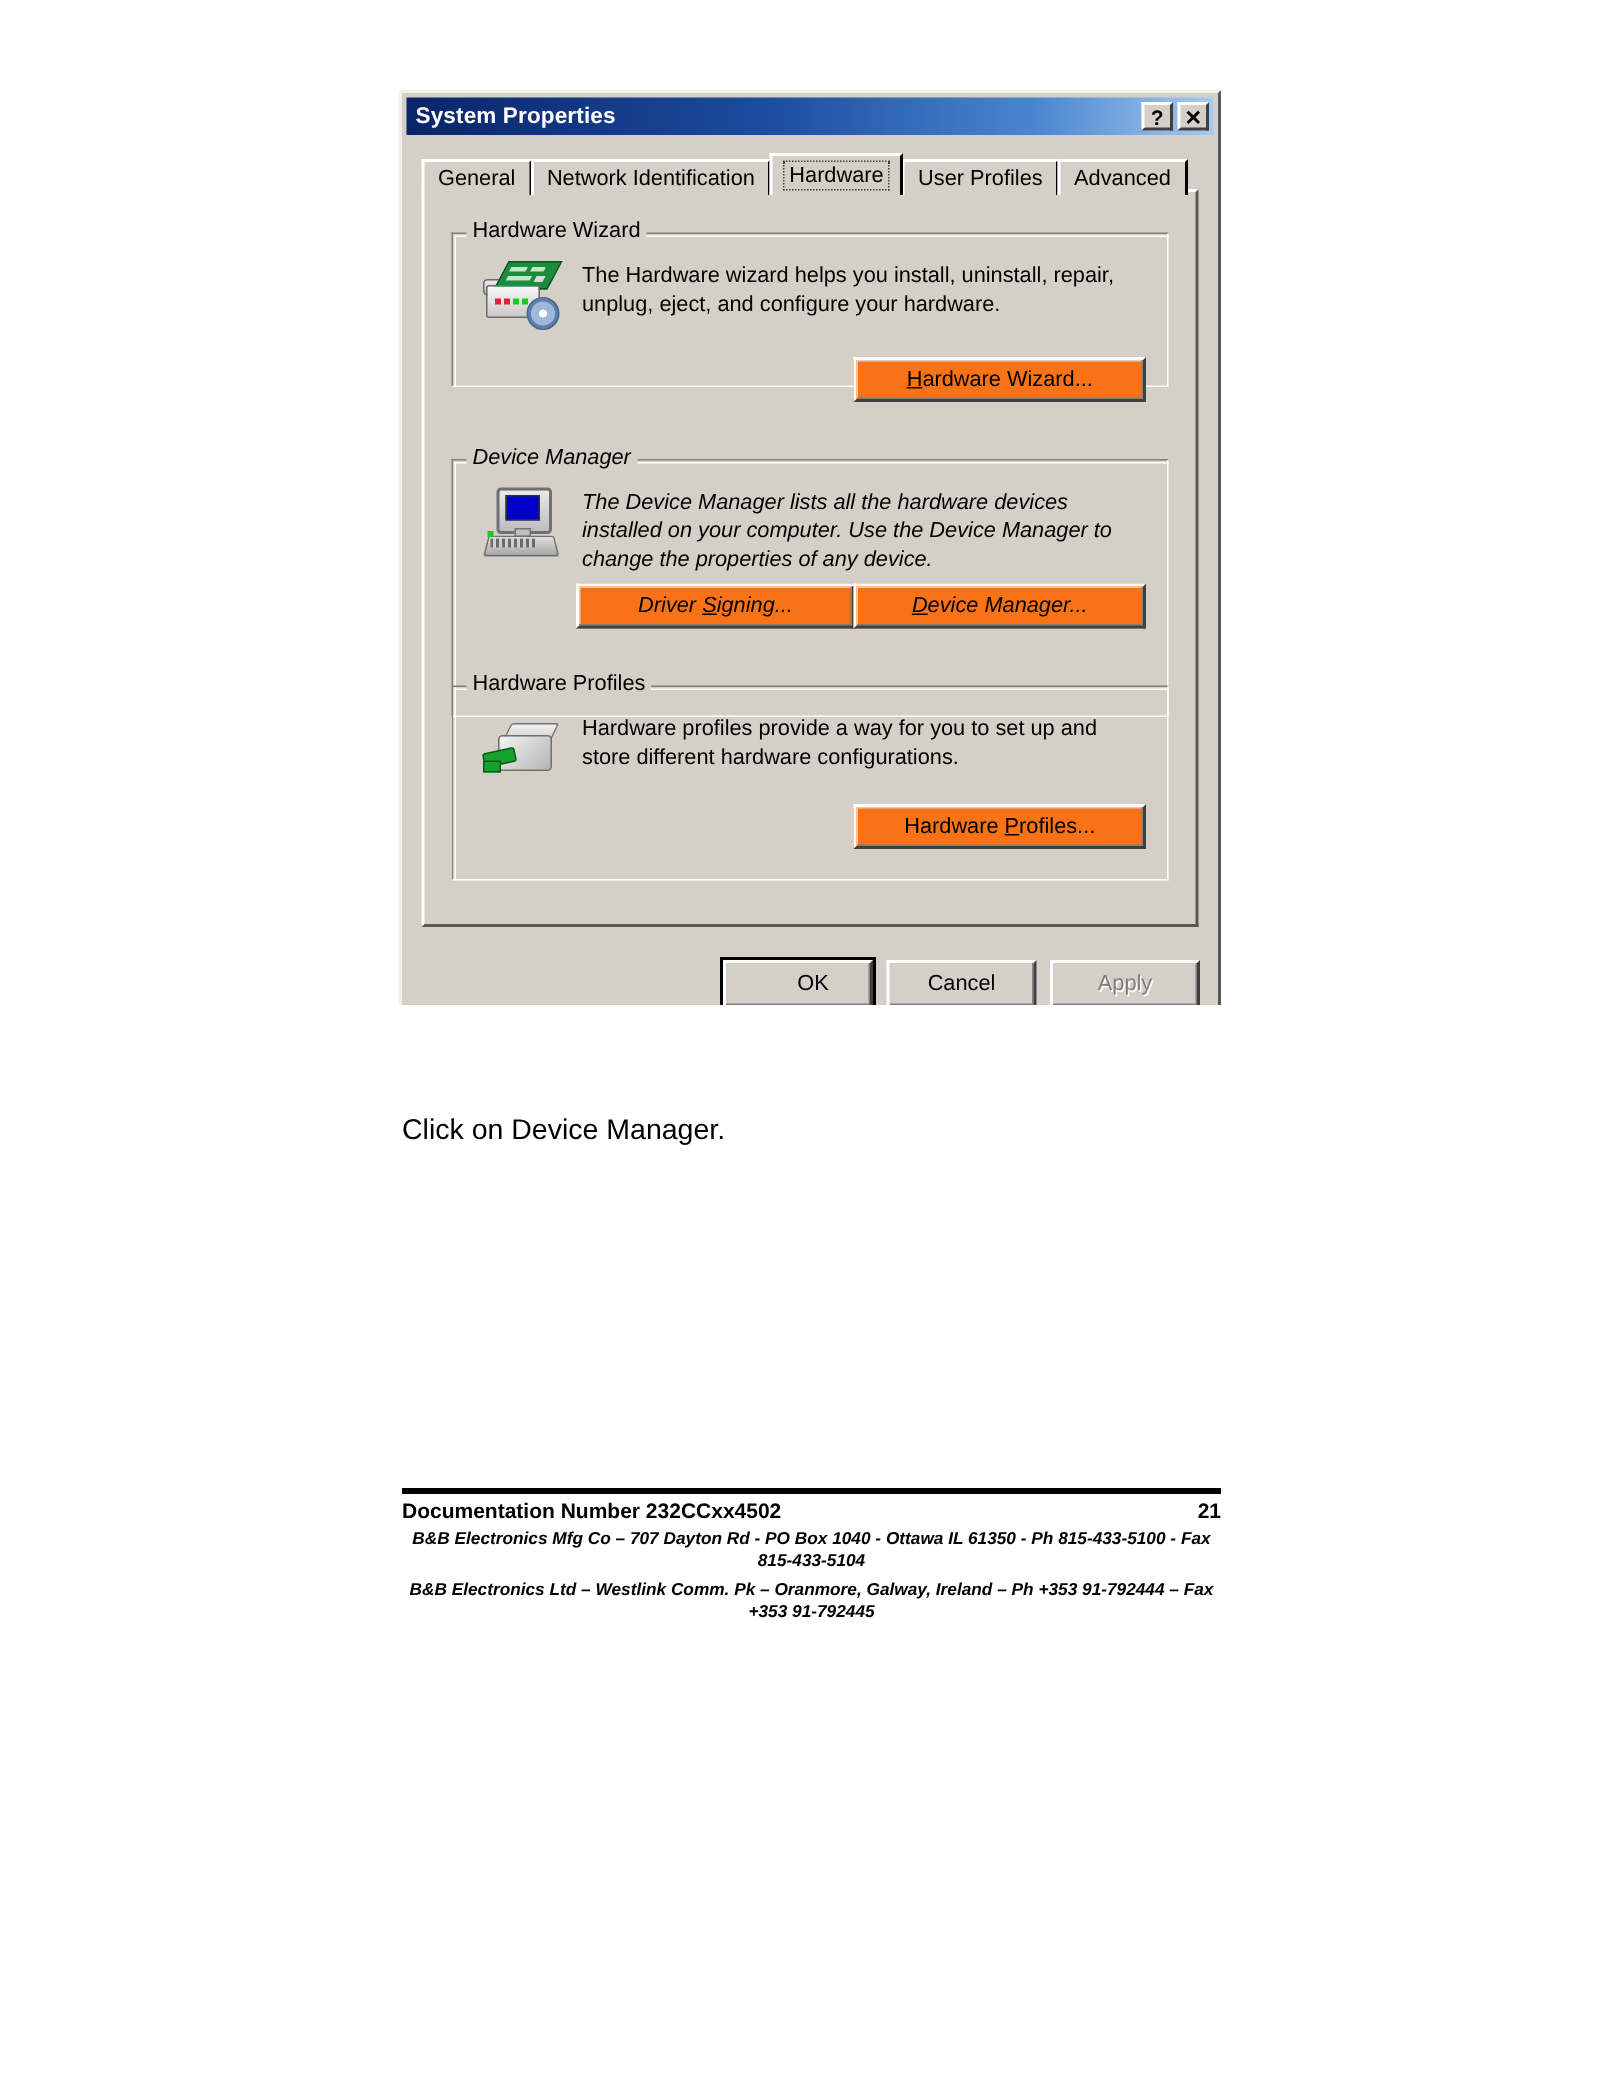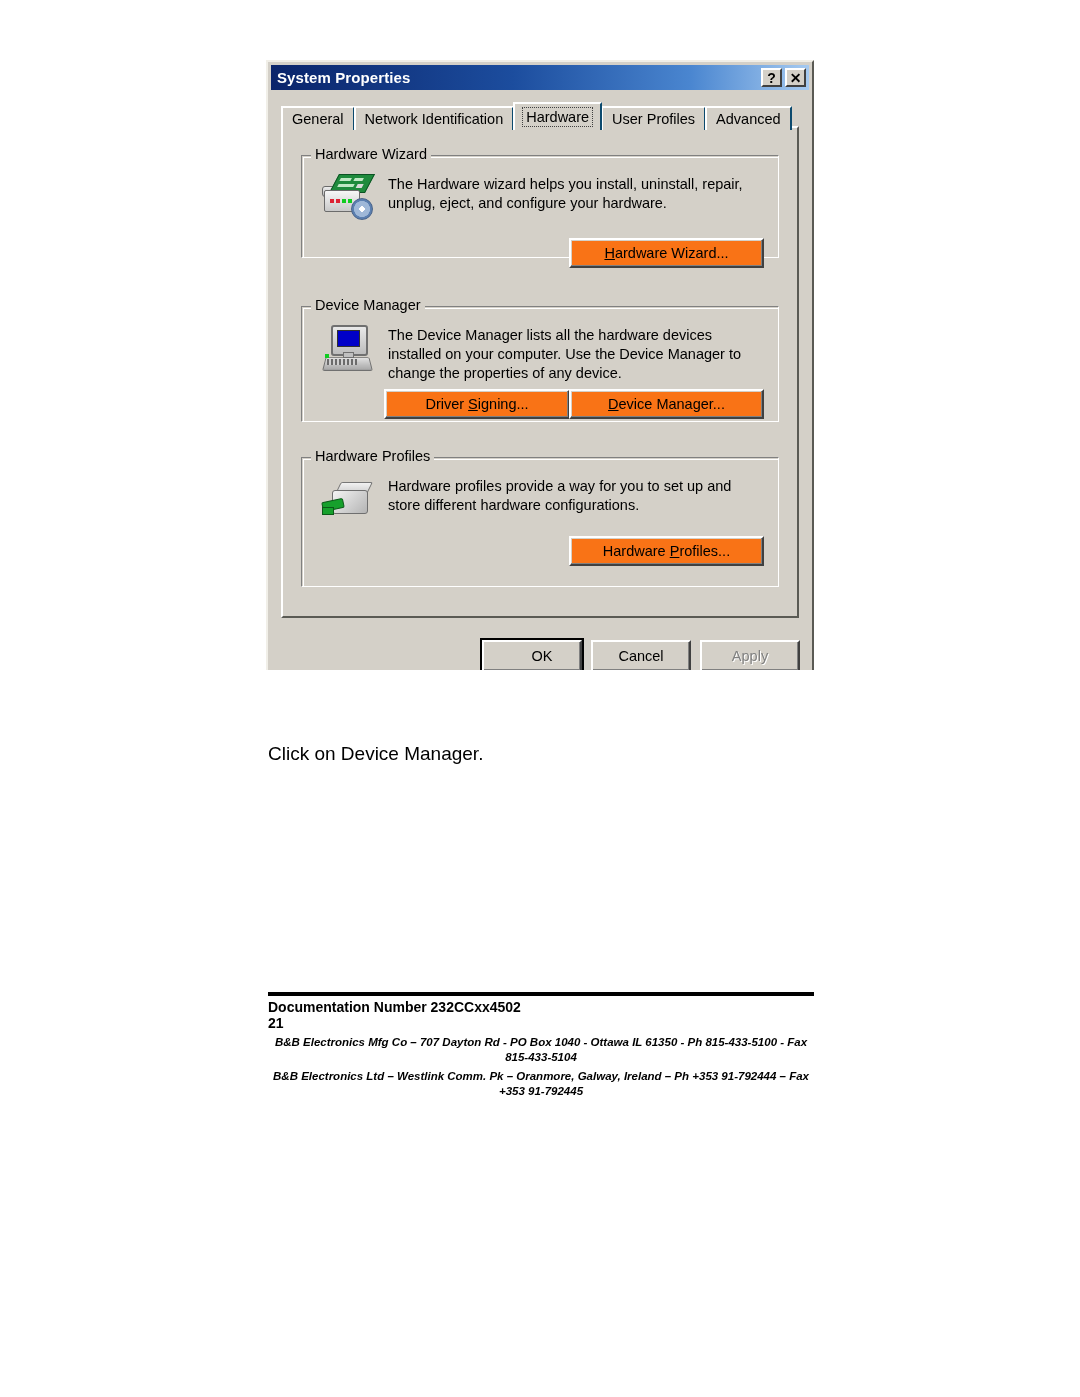--- a/index.html
+++ b/index.html
@@ -90,21 +90,21 @@
     height: 27px;
     display: flex;
     align-items: flex-end;
   }
   .tab {
     height: 24px;
     padding: 0 9px;
     background: #d4d0c8;
     border-top: 2px solid #ffffff;
     border-left: 2px solid #ffffff;
-    border-right: 2px solid #0c4a6e;
+    border-right: 2px solid #000000;
     border-bottom: none;
     box-sizing: border-box;
     font-size: 14.5px;
     color: #000;
     display: flex;
     align-items: center;
     white-space: nowrap;
     margin-right: -1px;
     position: relative;
     z-index: 1;
@@ -161,21 +161,21 @@
     left: 9px;
     top: -10px;
     background: #d4d0c8;
     padding: 0 4px;
     font-size: 14.5px;
     color: #000;
     white-space: nowrap;
     z-index: 3;
   }
   .group-g1 { top: 27px;  height: 103px; }
-  .group-g2 { top: 178px; height: 116px; }
+  .group-g2 { top: 178px; height: 172px; font-style: italic; }
   .group-g3 { top: 329px; height: 130px; padding-left: 12px; }
 
   .grp-desc {
     position: absolute;
     left: 86px;
     top: 19px;
     right: 12px;
     font-size: 14.5px;
     line-height: 19px;
     color: #000;
@@ -356,21 +356,20 @@
     background: #000;
     margin-bottom: 3px;
   }
   .footer-row1 {
     display: flex;
     justify-content: space-between;
     align-items: baseline;
     font-size: 14px;
     font-weight: bold;
     color: #000;
-    flex-direction: column;
   }
   .footer-addr {
     text-align: center;
     font-size: 11.5px;
     font-weight: bold;
     font-style: italic;
     line-height: 15px;
     color: #000;
     margin-top: 4px;
   }

